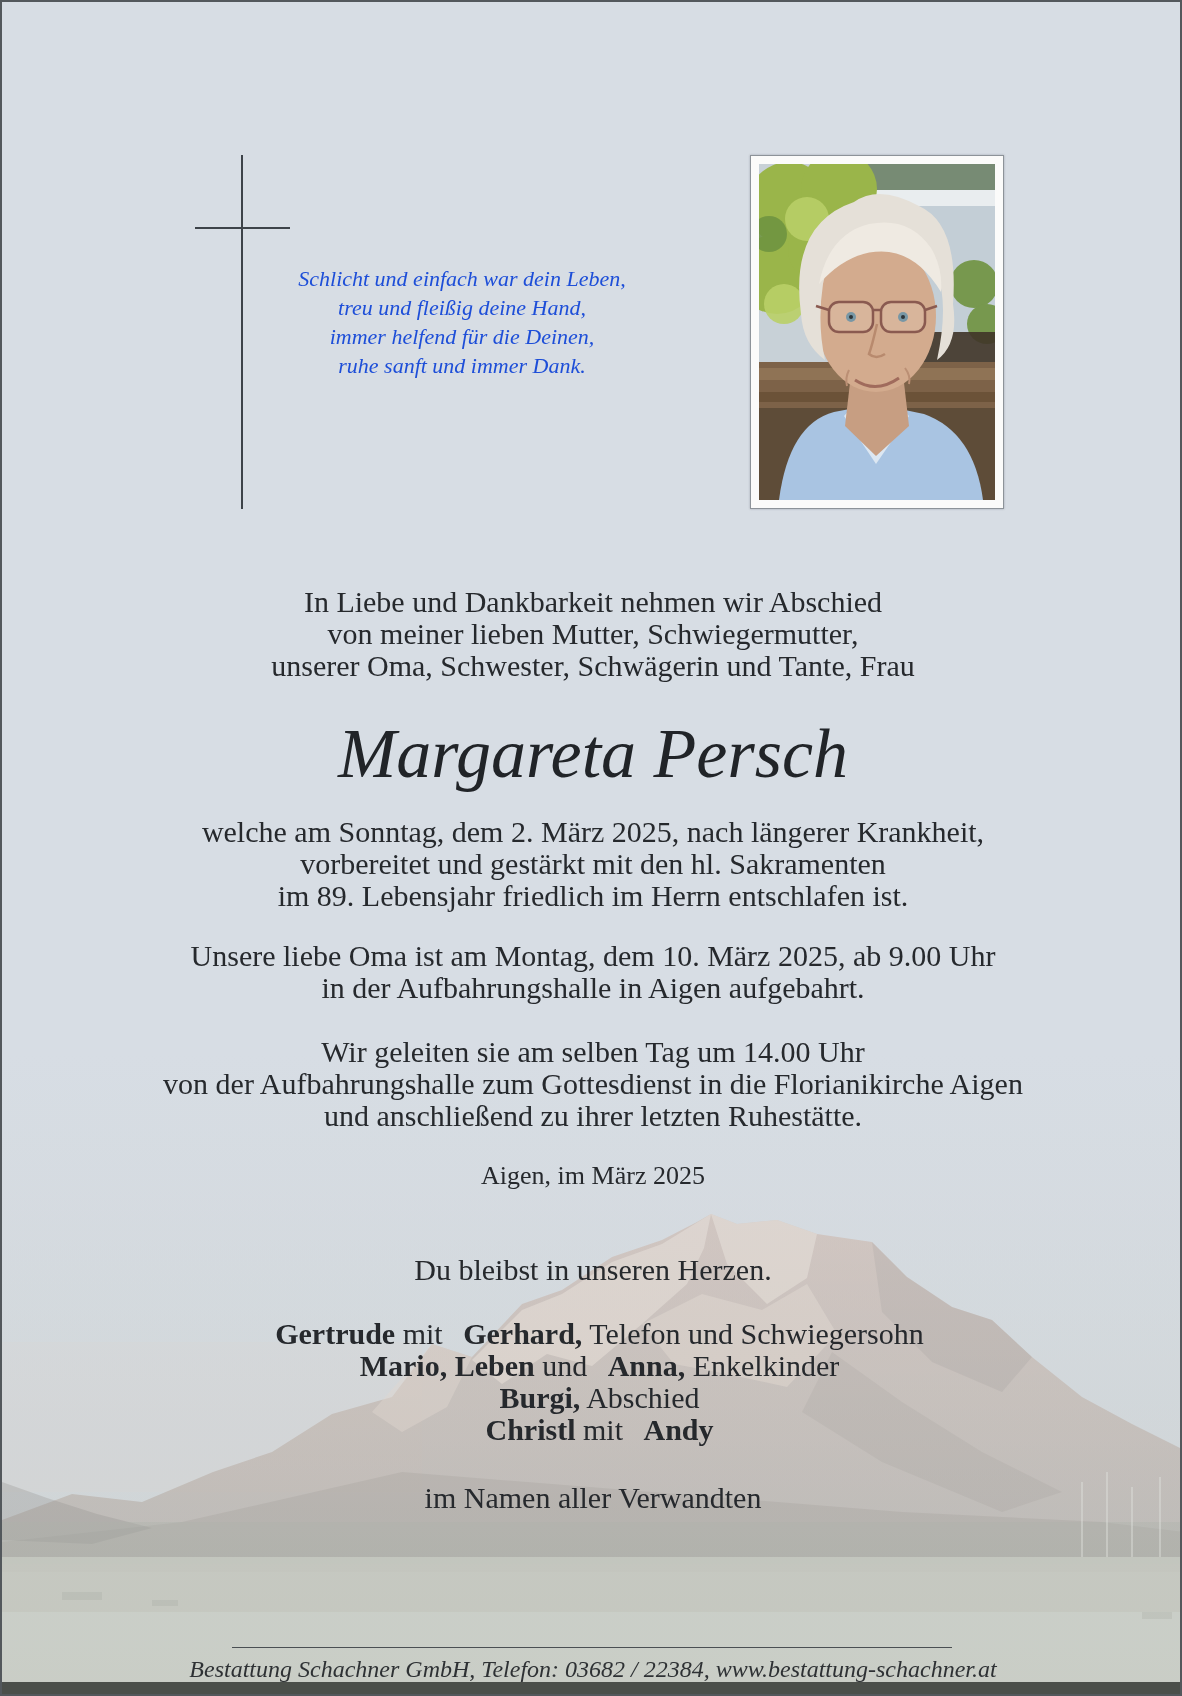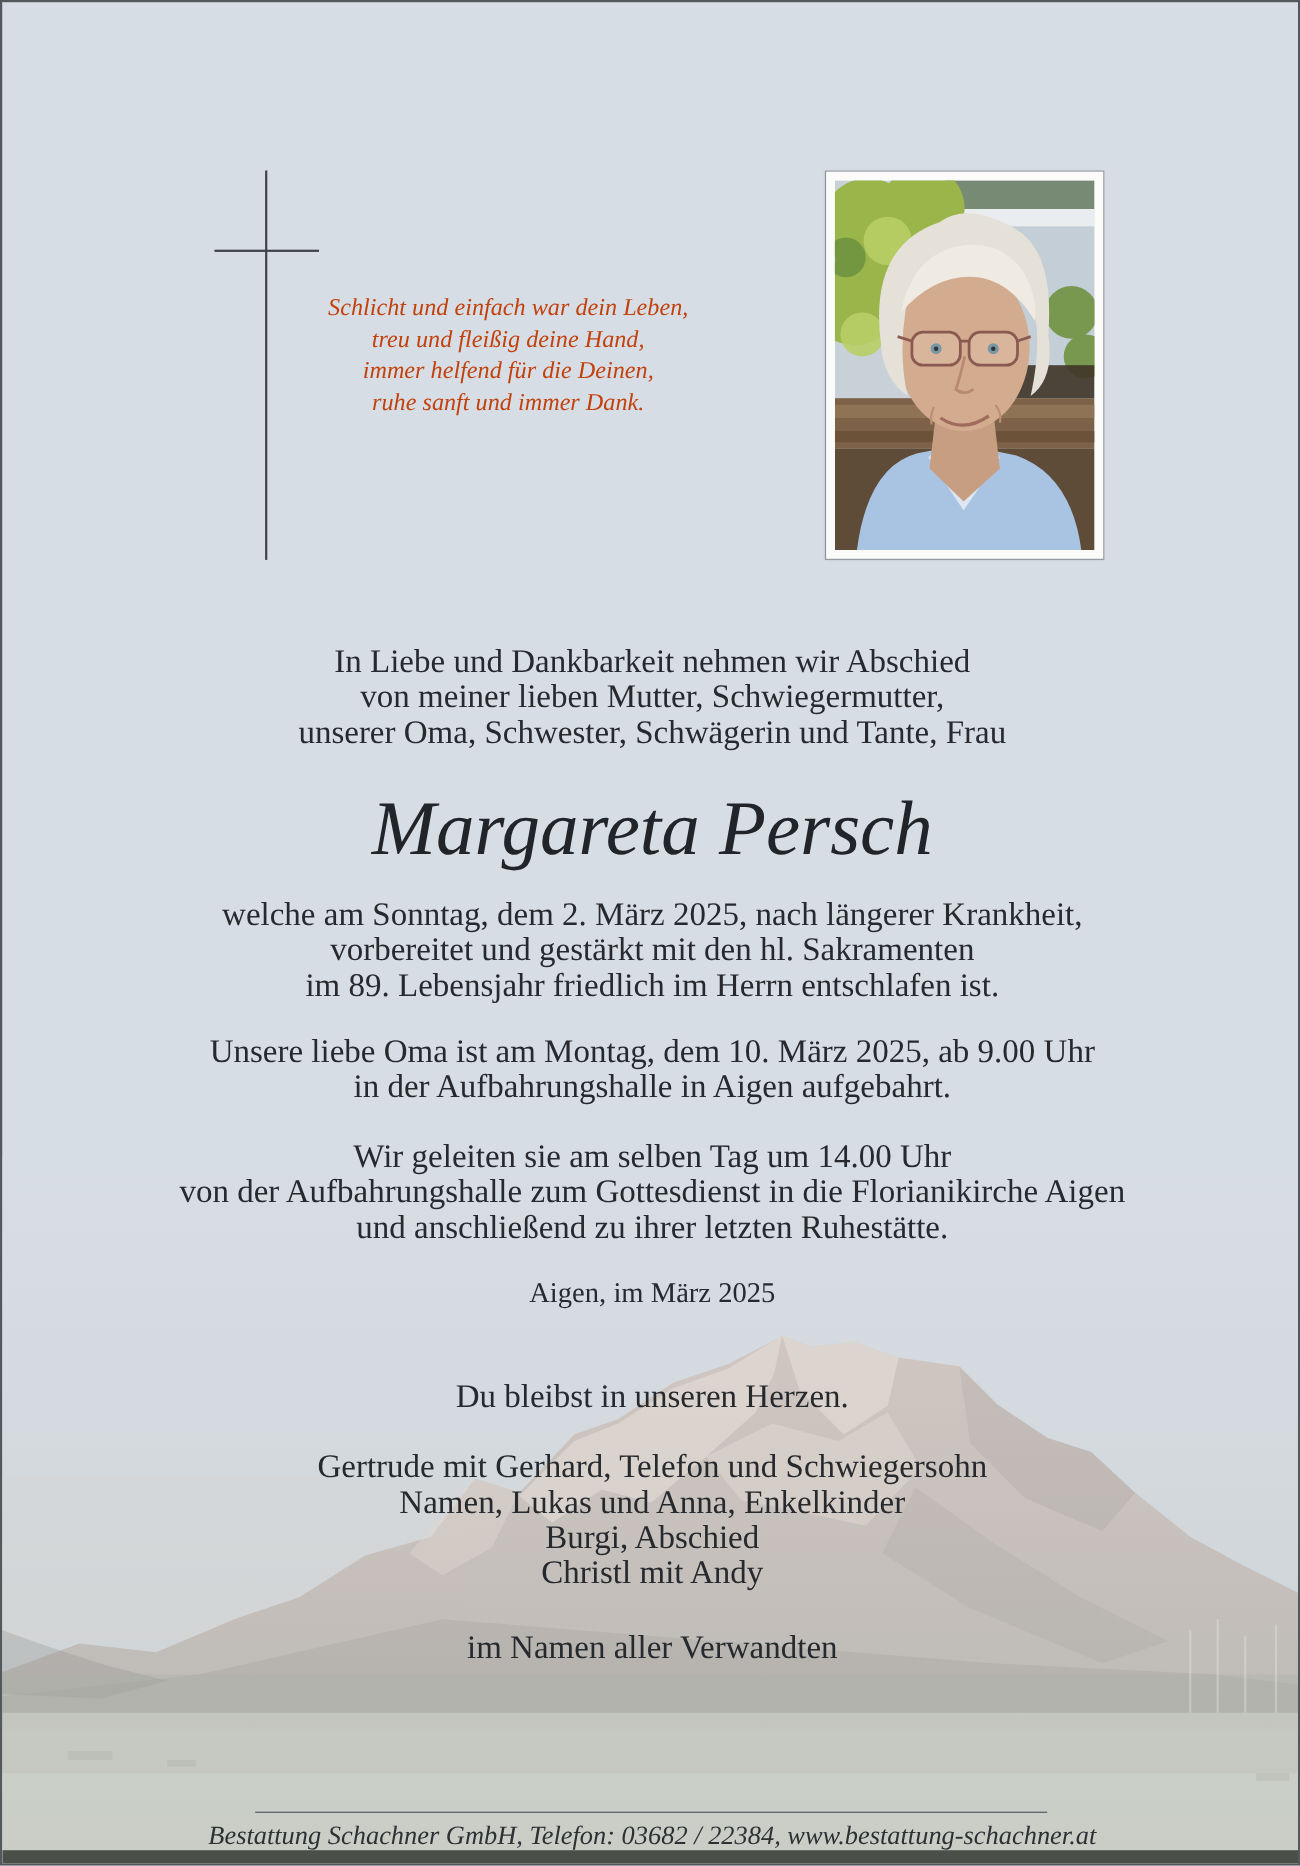--- a/index.html
+++ b/index.html
@@ -13,38 +13,38 @@
     overflow:hidden;
     font-family:"Liberation Serif", serif;
     color:#26292d;
   }
   .abs{position:absolute;}
   
   .cross-v{left:239px;top:153px;width:2px;height:354px;background:#3d4349;}
   .cross-h{left:193px;top:225px;width:95px;height:2px;background:#3d4349;}
   
   .poem{left:170px;top:262px;width:580px;text-align:center;
-        font-style:italic;font-size:22px;line-height:29px;color:#c2410c;}
+        font-style:italic;font-size:22px;line-height:29px;color:#1d4ed8;}
   
   .photo-frame{left:748px;top:153px;width:254px;height:354px;
         background:#fbfbfa;border:1px solid #8d9399;box-sizing:border-box;
         padding:8px;box-shadow:0 0 2px rgba(70,75,80,.35);}
   .photo-frame svg{display:block;width:236px;height:336px;}
   
   .block{left:0;width:1182px;text-align:center;font-size:30px;line-height:32px;z-index:3;}
   .intro{top:584px;}
   .deceased{top:712px;font-style:italic;font-size:70px;line-height:80px;color:#212428;}
   .notice{top:814px;}
   .laying{top:938px;}
   .funeral{top:1034px;}
   .dateline{top:1158px;font-size:26px;}
   .farewell{top:1252px;}
   .mourners{top:1316px;}
   .closing{top:1480px;}
-  .b{font-weight:normal;}
+  .b{font-weight:bold;margin-left:13px;}
   
   .footer-line{left:230px;top:1645px;width:720px;height:1px;background:#4a4f53;z-index:3;}
   .footer-text{left:0;top:1652px;width:1182px;text-align:center;
         font-style:italic;font-size:24px;line-height:30px;color:#2e3134;z-index:3;}
   
   .scene{left:0;top:1050px;width:1182px;height:646px;z-index:1;}
   .scene svg{display:block;width:1182px;height:646px;}
 </style>
 </head>
 <body>
@@ -204,21 +204,21 @@
     <div>von der Aufbahrungshalle zum Gottesdienst in die Florianikirche Aigen</div>
     <div>und anschließend zu ihrer letzten Ruhestätte.</div>
   </div>
 
   <div class="abs block dateline">Aigen, im März 2025</div>
 
   <div class="abs block farewell">Du bleibst in unseren Herzen.</div>
 
   <div class="abs block mourners">
     <div><span class="b">Gertrude</span><span> mit </span><span class="b">Gerhard,</span><span> Telefon und Schwiegersohn</span></div>
-    <div><span class="b">Namen, Lukas</span><span> und </span><span class="b">Anna,</span><span> Enkelkinder</span></div>
+    <div><span class="b">Mario, Leben</span><span> und </span><span class="b">Anna,</span><span> Enkelkinder</span></div>
     <div><span class="b">Burgi,</span><span> Abschied</span></div>
     <div><span class="b">Christl</span><span> mit </span><span class="b">Andy</span></div>
   </div>
 
   <div class="abs block closing">im Namen aller Verwandten</div>
 
   <div class="abs footer-line"></div>
   <div class="abs footer-text">Bestattung Schachner GmbH, Telefon: 03682 / 22384, www.bestattung-schachner.at</div>
 
 </div>

